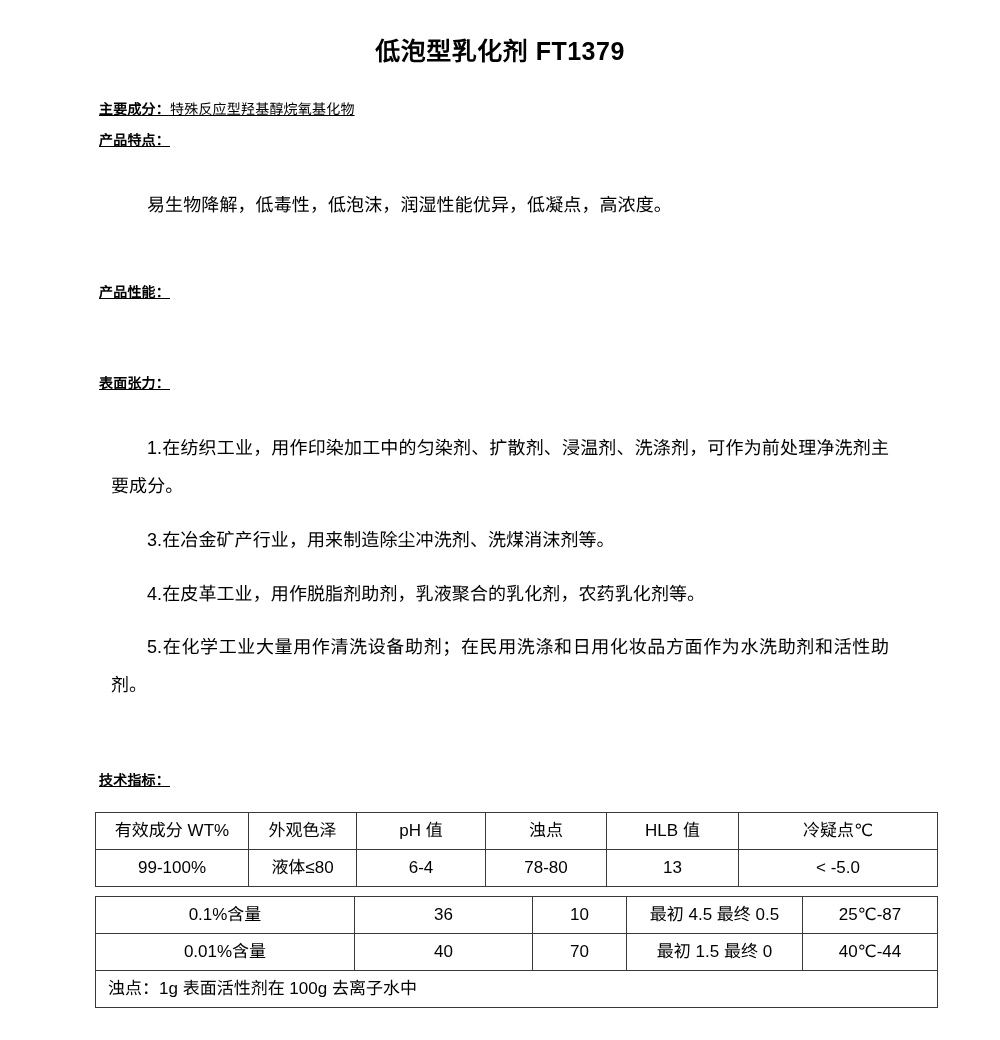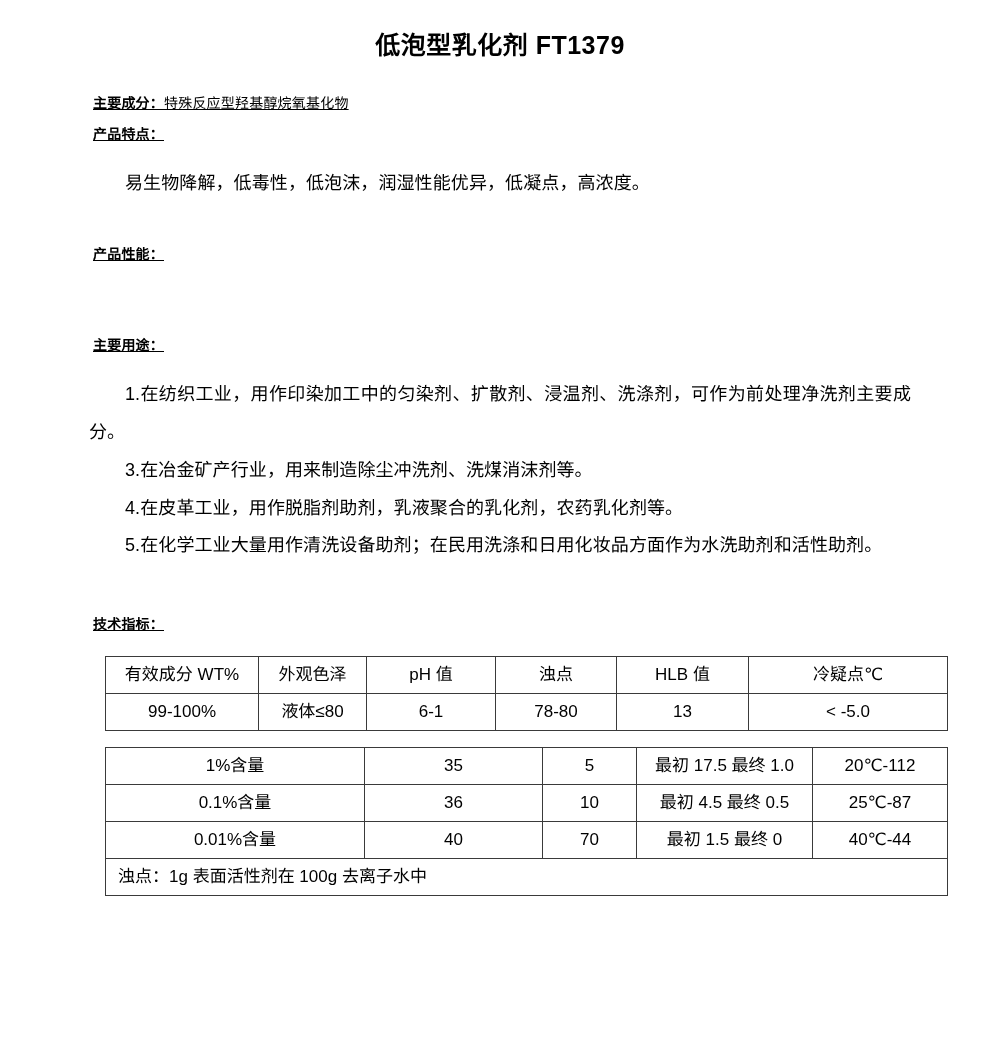--- a/index.html
+++ b/index.html
@@ -13,21 +13,21 @@
     height: 1040px;
     font-family: "Liberation Sans", "DejaVu Sans", sans-serif;
     color: #000000;
     overflow: hidden;
     position: relative;
   }
   .page {
     width: 1000px;
     height: 1040px;
     box-sizing: border-box;
-    padding: 10px;
+    padding: 16px;
     position: relative;
   }
 
   
   .doc-title {
     text-align: center;
     font-size: 25px;
     font-weight: bold;
     letter-spacing: 0.5px;
     margin: 0;
@@ -48,21 +48,21 @@
     letter-spacing: 0.2px;
     text-decoration: underline;
   }
   .sec-heading .inline-val {
     font-weight: normal;
   }
 
   .para {
     font-size: 18px;
     line-height: 2.1;
-    margin: 0;
+    margin: 16px;
     text-align: justify;
     text-justify: inter-ideograph;
     letter-spacing: 0.1px;
   }
   .para.indent {
     text-indent: 2em;
   }
   .para.num {
     text-indent: 2em;
   }
@@ -75,21 +75,21 @@
 
   
   .tbl-wrap {
     padding: 0 79px;
     margin-top: 18px;
   }
   table.spec {
     border-collapse: collapse;
     width: 842px;
     table-layout: fixed;
-    margin: 16px;
+    margin: 0;
   }
   table.spec td {
     border: 1px solid #3a3a3a;
     text-align: center;
     vertical-align: middle;
     font-size: 17px;
     height: 37px;
     padding: 2px 4px;
     line-height: 1.3;
     box-sizing: border-box;
@@ -134,21 +134,21 @@
     <div class="gap-sm"></div>
     <p class="para indent">易生物降解，低毒性，低泡沫，润湿性能优异，低凝点，高浓度。</p>
 
     <div class="gap-lg"></div>
 
     <p class="sec-heading">产品性能：</p>
     <div class="gap-sm"></div>
 
     <div class="gap-xl"></div>
 
-    <p class="sec-heading">主要用途：</p>
+    <p class="sec-heading">表面张力：</p>
     <div class="gap-sm"></div>
     <p class="para num">1.在纺织工业，用作印染加工中的匀染剂、扩散剂、浸温剂、洗涤剂，可作为前处理净洗剂主要成分。</p>
     <p class="para num">3.在冶金矿产行业，用来制造除尘冲洗剂、洗煤消沫剂等。</p>
     <p class="para num">4.在皮革工业，用作脱脂剂助剂，乳液聚合的乳化剂，农药乳化剂等。</p>
     <p class="para num">5.在化学工业大量用作清洗设备助剂；在民用洗涤和日用化妆品方面作为水洗助剂和活性助剂。</p>
 
     <div class="gap-xl"></div>
 
     <p class="sec-heading">技术指标：</p>
   </div>
@@ -169,45 +169,38 @@
           <td>有效成分 WT%</td>
           <td>外观色泽</td>
           <td>pH 值</td>
           <td>浊点</td>
           <td>HLB 值</td>
           <td>冷疑点℃</td>
         </tr>
         <tr>
           <td>99-100%</td>
           <td>液体≤80</td>
-          <td>6-1</td>
+          <td>6-4</td>
           <td>78-80</td>
           <td>13</td>
           <td>&lt; -5.0</td>
         </tr>
       </tbody>
     </table>
 
     <table class="spec t2">
       <colgroup>
         <col class="d1">
           <col class="d2">
           <col class="d3">
           <col class="d4">
           <col class="d5">
       </colgroup>
       <tbody>
         <tr>
-          <td>1%含量</td>
-          <td>35</td>
-          <td>5</td>
-          <td>最初 17.5 最终 1.0</td>
-          <td>20℃-112</td>
-        </tr>
-        <tr>
           <td>0.1%含量</td>
           <td>36</td>
           <td>10</td>
           <td>最初 4.5 最终 0.5</td>
           <td>25℃-87</td>
         </tr>
         <tr>
           <td>0.01%含量</td>
           <td>40</td>
           <td>70</td>

